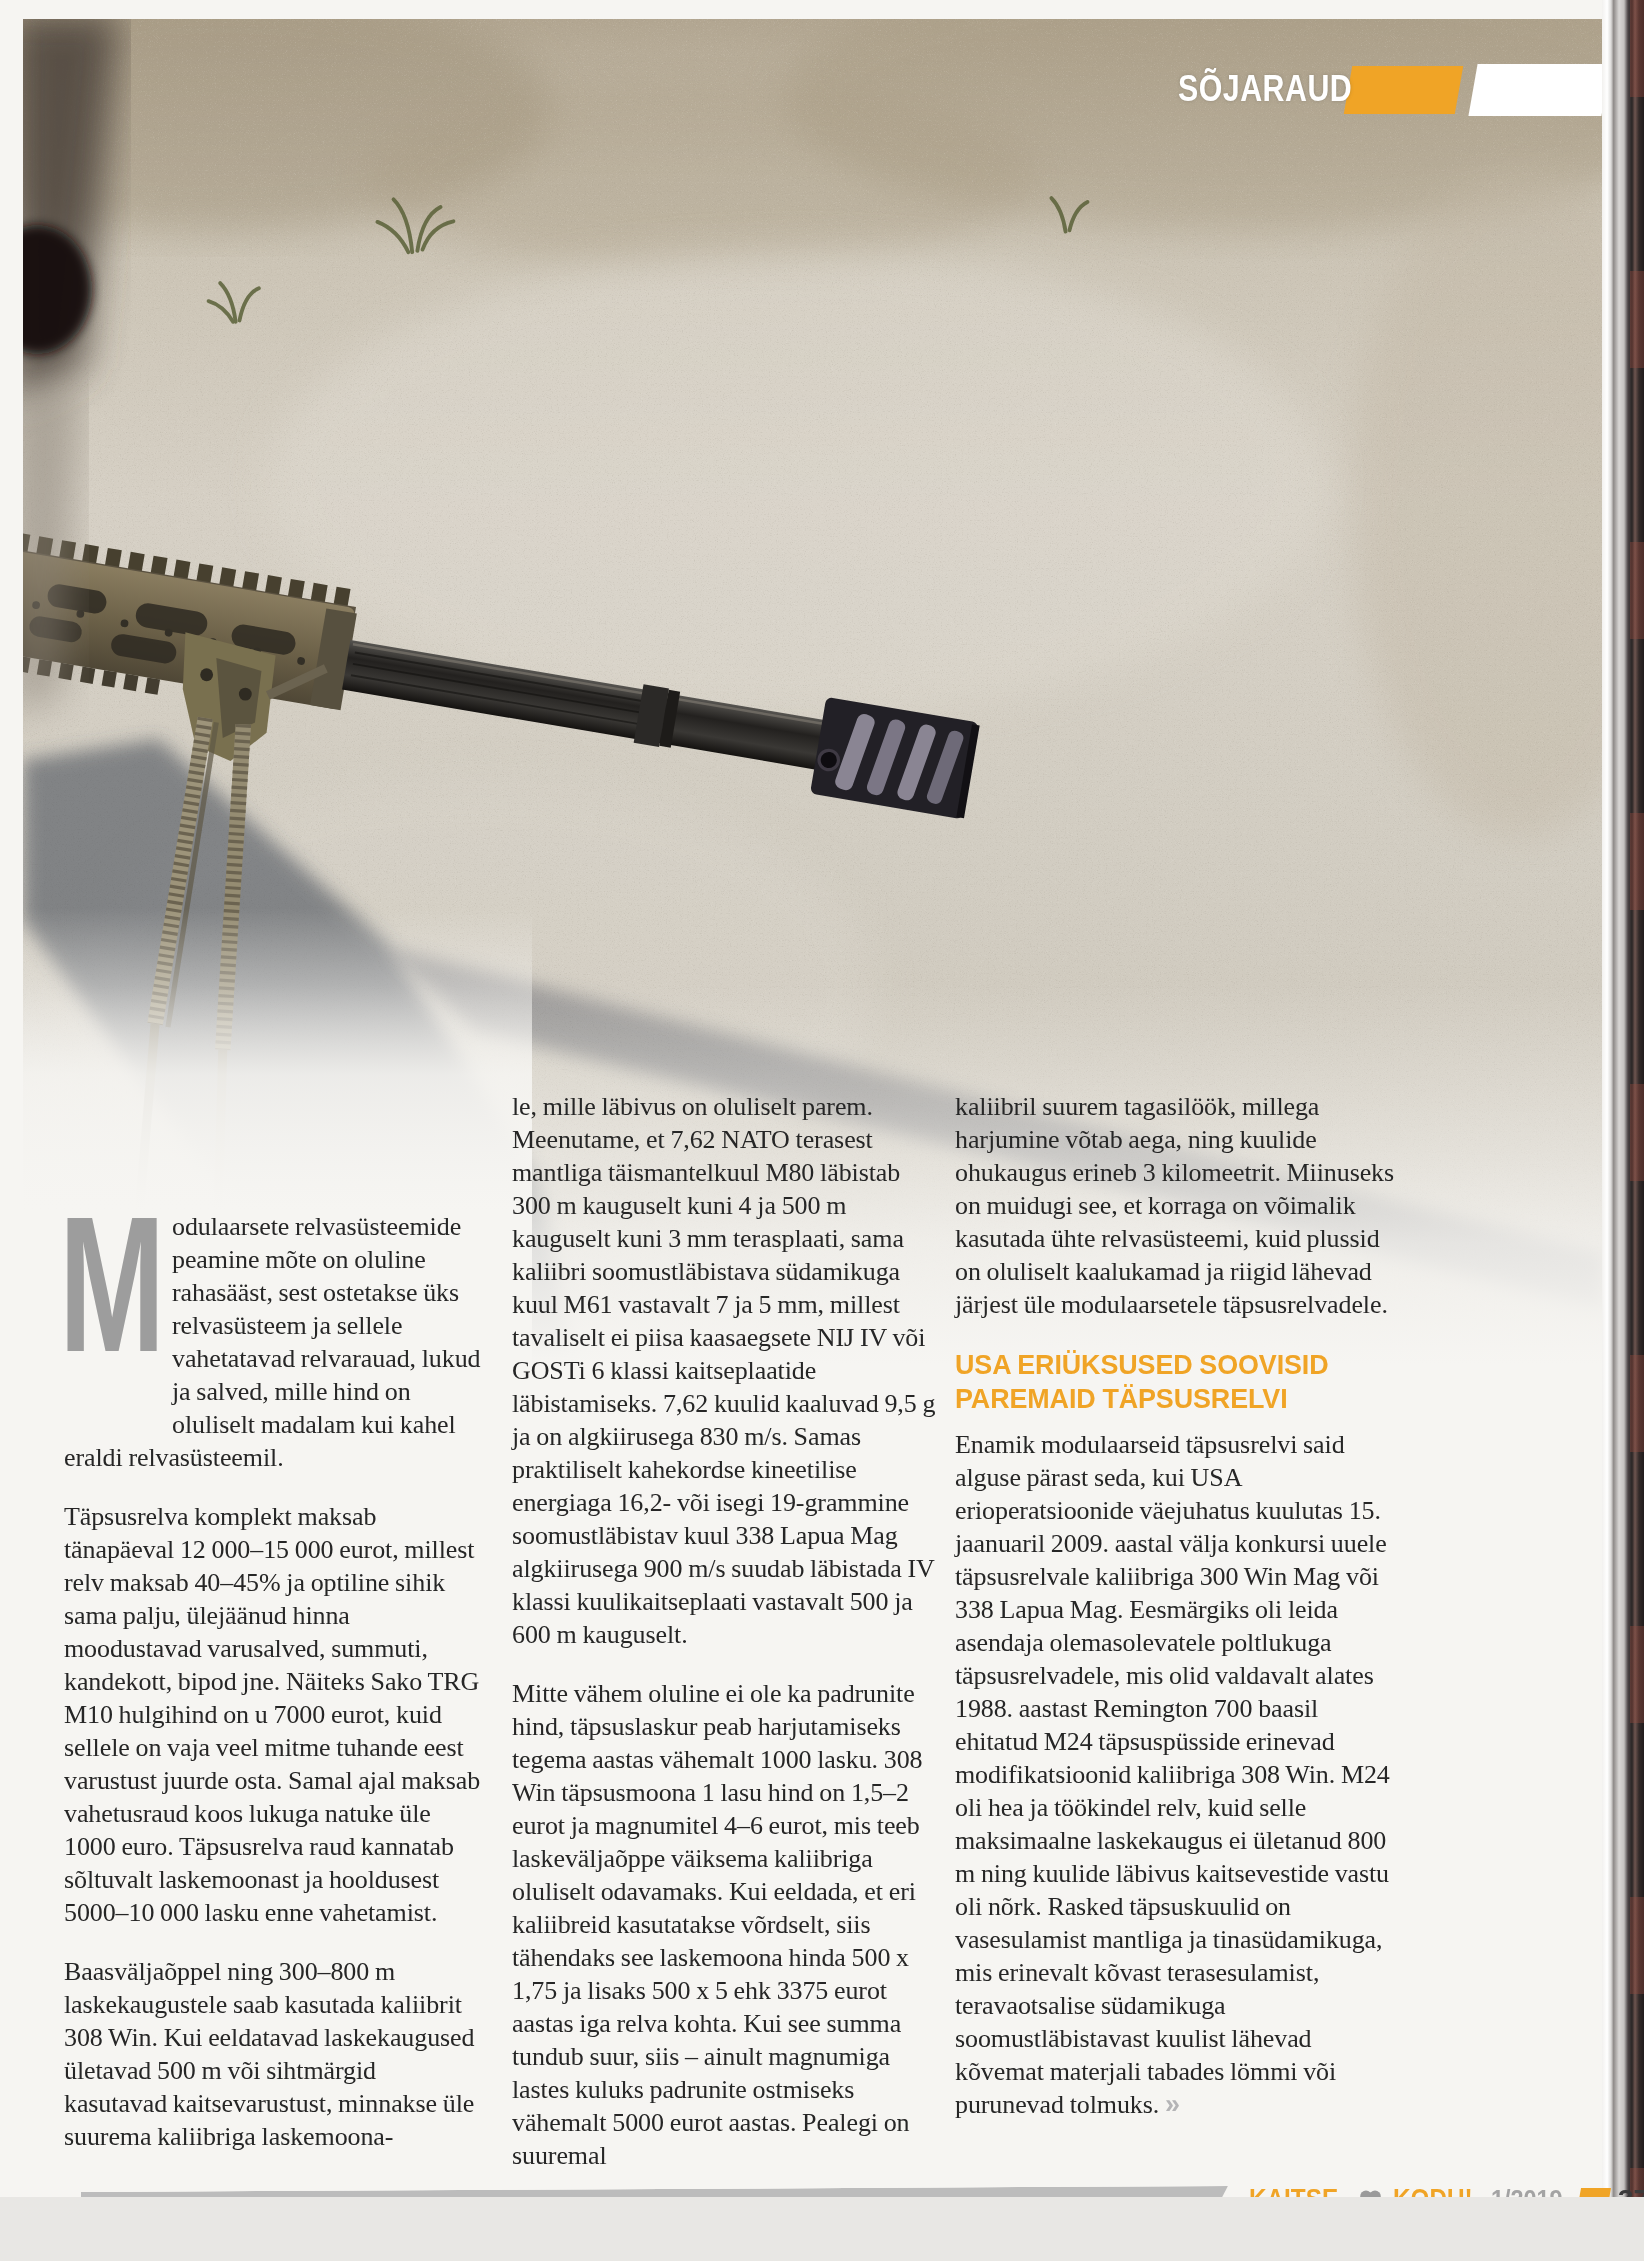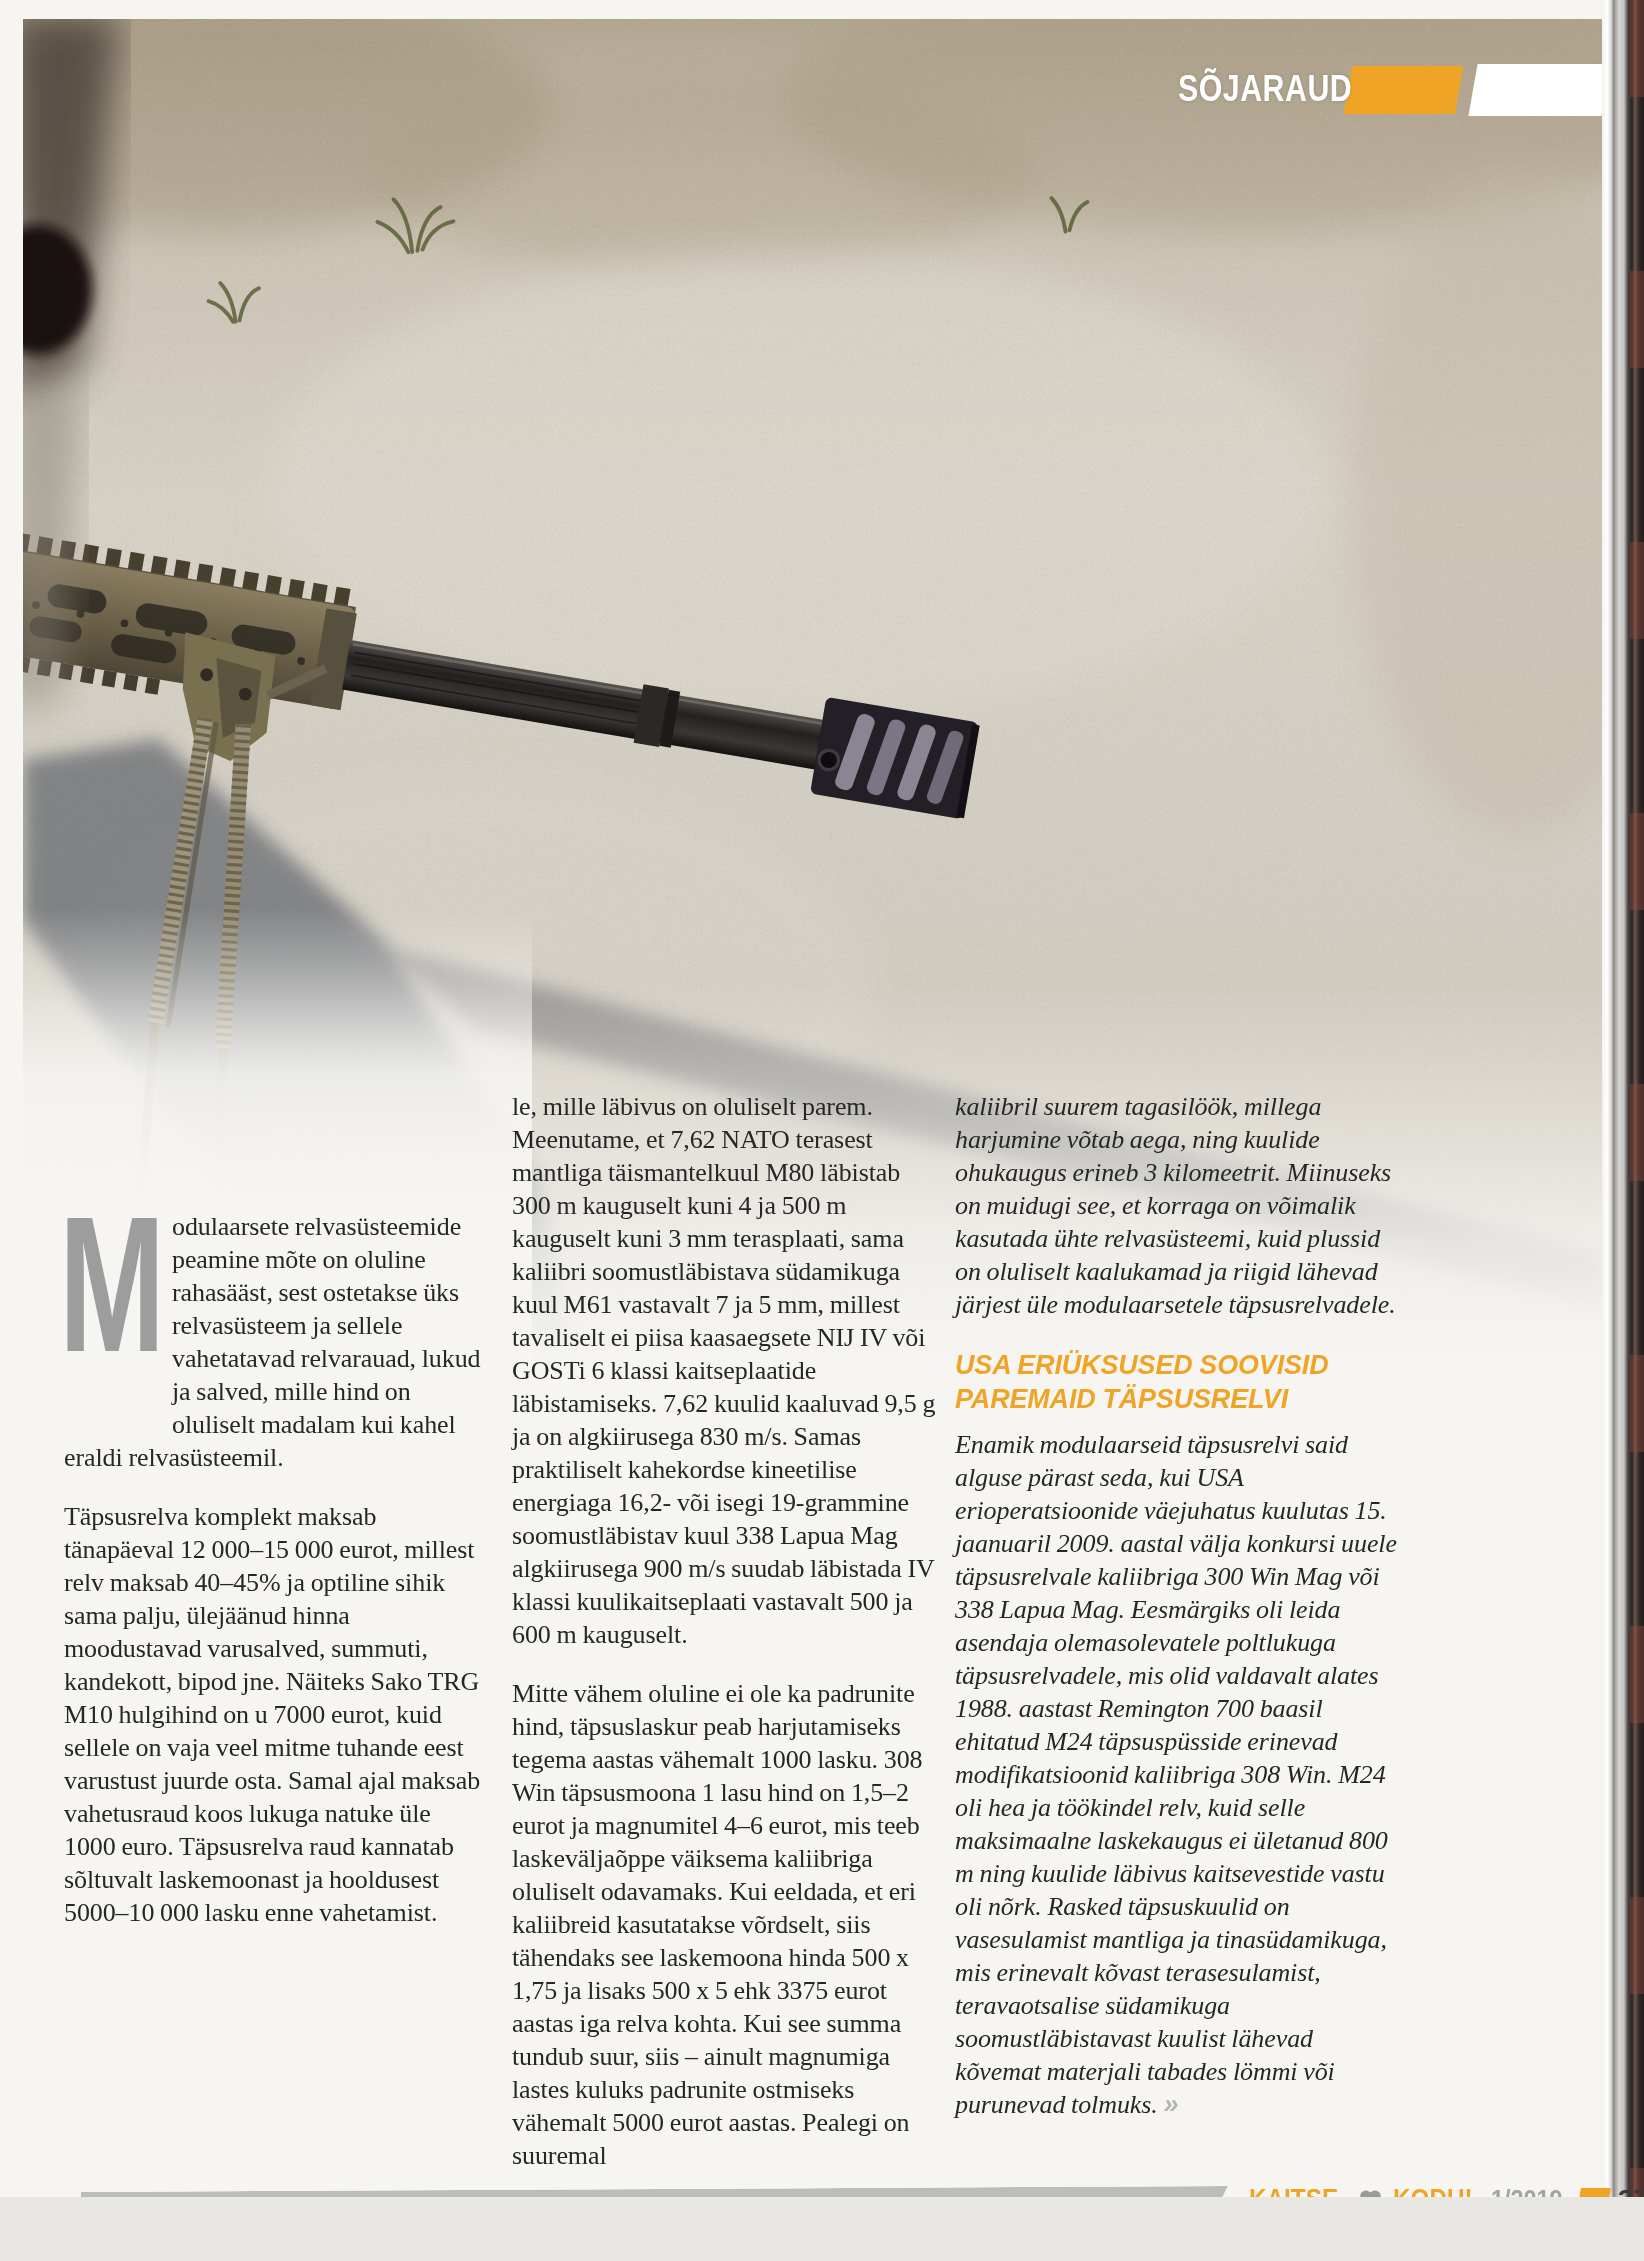--- a/index.html
+++ b/index.html
@@ -23,21 +23,21 @@
   
   .binding{position:absolute;right:0;top:0;width:42px;height:2261px;
      background:linear-gradient(90deg,#f2f1ef 0px,#ffffff 5.2px,#dddcda 9px,#8f8b89 11.6px,
        #d8d6d4 17px,#c4c2c0 22px,#4a4344 26px,#2a2525 30px,#6e5550 33px,#332a29 37px,#201b1c 42px);}
   .binding:after{content:"";position:absolute;right:0;top:0;width:14px;height:100%;
      background:repeating-linear-gradient(180deg,rgba(150,74,62,.38) 0 97px,rgba(0,0,0,0) 97px 271px);}
   
   .col{position:absolute;font-size:26px;line-height:33px;letter-spacing:-0.1px;word-spacing:-0.6px;}
   .col1{left:64px;top:1210px;width:420px;}
   .col2{left:512px;top:1090px;width:430px;}
-  .col3{left:955px;top:1090px;width:443px;font-style:italic;}
+  .col3{left:955px;top:1090px;width:443px;}
   .p{margin:0 0 26px;}
   .p:last-child{margin-bottom:0;}
   .dropcap{float:left;width:108px;height:201px;position:relative;}
   .dropcap-glyph{position:absolute;left:-5.2px;top:-22px;font-family:"Liberation Sans",sans-serif;
      font-weight:700;font-size:193px;line-height:193px;color:#9d9d9d;
      transform:scaleX(.66);transform-origin:left top;}
   .subhead{color:#f0a426;font-family:"Liberation Sans",sans-serif;font-weight:700;
      font-size:28px;line-height:34px;margin:27px 0 11.6px;transform:scaleX(.96);transform-origin:left top;}
   .cont-mark{font-family:"Liberation Sans",sans-serif;color:#b4b4b6;font-weight:700;font-size:27px;}
   
@@ -231,20 +231,21 @@
 
   <div class="binding"></div>
 
   <section class="col col1">
     <p class="p">
       <span class="dropcap">
           <span class="dropcap-glyph">M</span>
         </span><span>odulaarsete relvasüsteemide peamine mõte on oluline rahasääst, sest ostetakse üks relvasüsteem ja sellele vahetatavad relvarauad, lukud ja salved, mille hind on oluliselt madalam kui kahel eraldi relvasüsteemil.</span>
     </p>
     <p class="p">Täpsusrelva komplekt maksab tänapäeval 12 000–15 000 eurot, millest relv maksab 40–45% ja optiline sihik sama palju, ülejäänud hinna moodustavad varusalved, summuti, kandekott, bipod jne. Näiteks Sako TRG M10 hulgihind on u 7000 eurot, kuid sellele on vaja veel mitme tuhande eest varustust juurde osta. Samal ajal maksab vahetusraud koos lukuga natuke üle 1000 euro. Täpsusrelva raud kannatab sõltuvalt laskemoonast ja hooldusest 5000–10 000 lasku enne vahetamist.</p>
+    <p class="p">Baasväljaõppel ning 300–800 m laskekaugustele saab kasutada kaliibrit 308 Win. Kui eeldatavad laskekaugused ületavad 500 m või sihtmärgid kasutavad kaitsevarustust, minnakse üle suurema kaliibriga laskemoona-</p>
   </section>
 
   <section class="col col2">
     <p class="p">le, mille läbivus on oluliselt parem. Meenutame, et 7,62 NATO terasest mantliga täismantelkuul M80 läbistab 300 m kauguselt kuni 4 ja 500 m kauguselt kuni 3 mm terasplaati, sama kaliibri soomustläbistava südamikuga kuul M61 vastavalt 7 ja 5 mm, millest tavaliselt ei piisa kaasaegsete NIJ IV või GOSTi 6 klassi kaitseplaatide läbistamiseks. 7,62 kuulid kaaluvad 9,5 g ja on algkiirusega 830 m/s. Samas praktiliselt kahekordse kineetilise energiaga 16,2- või isegi 19-grammine soomustläbistav kuul 338 Lapua Mag algkiirusega 900 m/s suudab läbistada IV klassi kuulikaitseplaati vastavalt 500 ja 600 m kauguselt.</p>
     <p class="p">Mitte vähem oluline ei ole ka padrunite hind, täpsuslaskur peab harjutamiseks tegema aastas vähemalt 1000 lasku. 308 Win täpsusmoona 1 lasu hind on 1,5–2 eurot ja magnumitel 4–6 eurot, mis teeb laskeväljaõppe väiksema kaliibriga oluliselt odavamaks. Kui eeldada, et eri kaliibreid kasutatakse võrdselt, siis tähendaks see laskemoona hinda 500 x 1,75 ja lisaks 500 x 5 ehk 3375 eurot aastas iga relva kohta. Kui see summa tundub suur, siis – ainult magnumiga lastes kuluks padrunite ostmiseks vähemalt 5000 eurot aastas. Pealegi on suuremal</p>
   </section>
 
   <section class="col col3">
     <p class="p">kaliibril suurem tagasilöök, millega harjumine võtab aega, ning kuulide ohukaugus erineb 3 kilomeetrit. Miinuseks on muidugi see, et korraga on võimalik kasutada ühte relvasüsteemi, kuid plussid on oluliselt kaalukamad ja riigid lähevad järjest üle modulaarsetele täpsusrelvadele.</p>
     <h2 class="subhead">USA ERIÜKSUSED SOOVISID PAREMAID TÄPSUSRELVI</h2>

